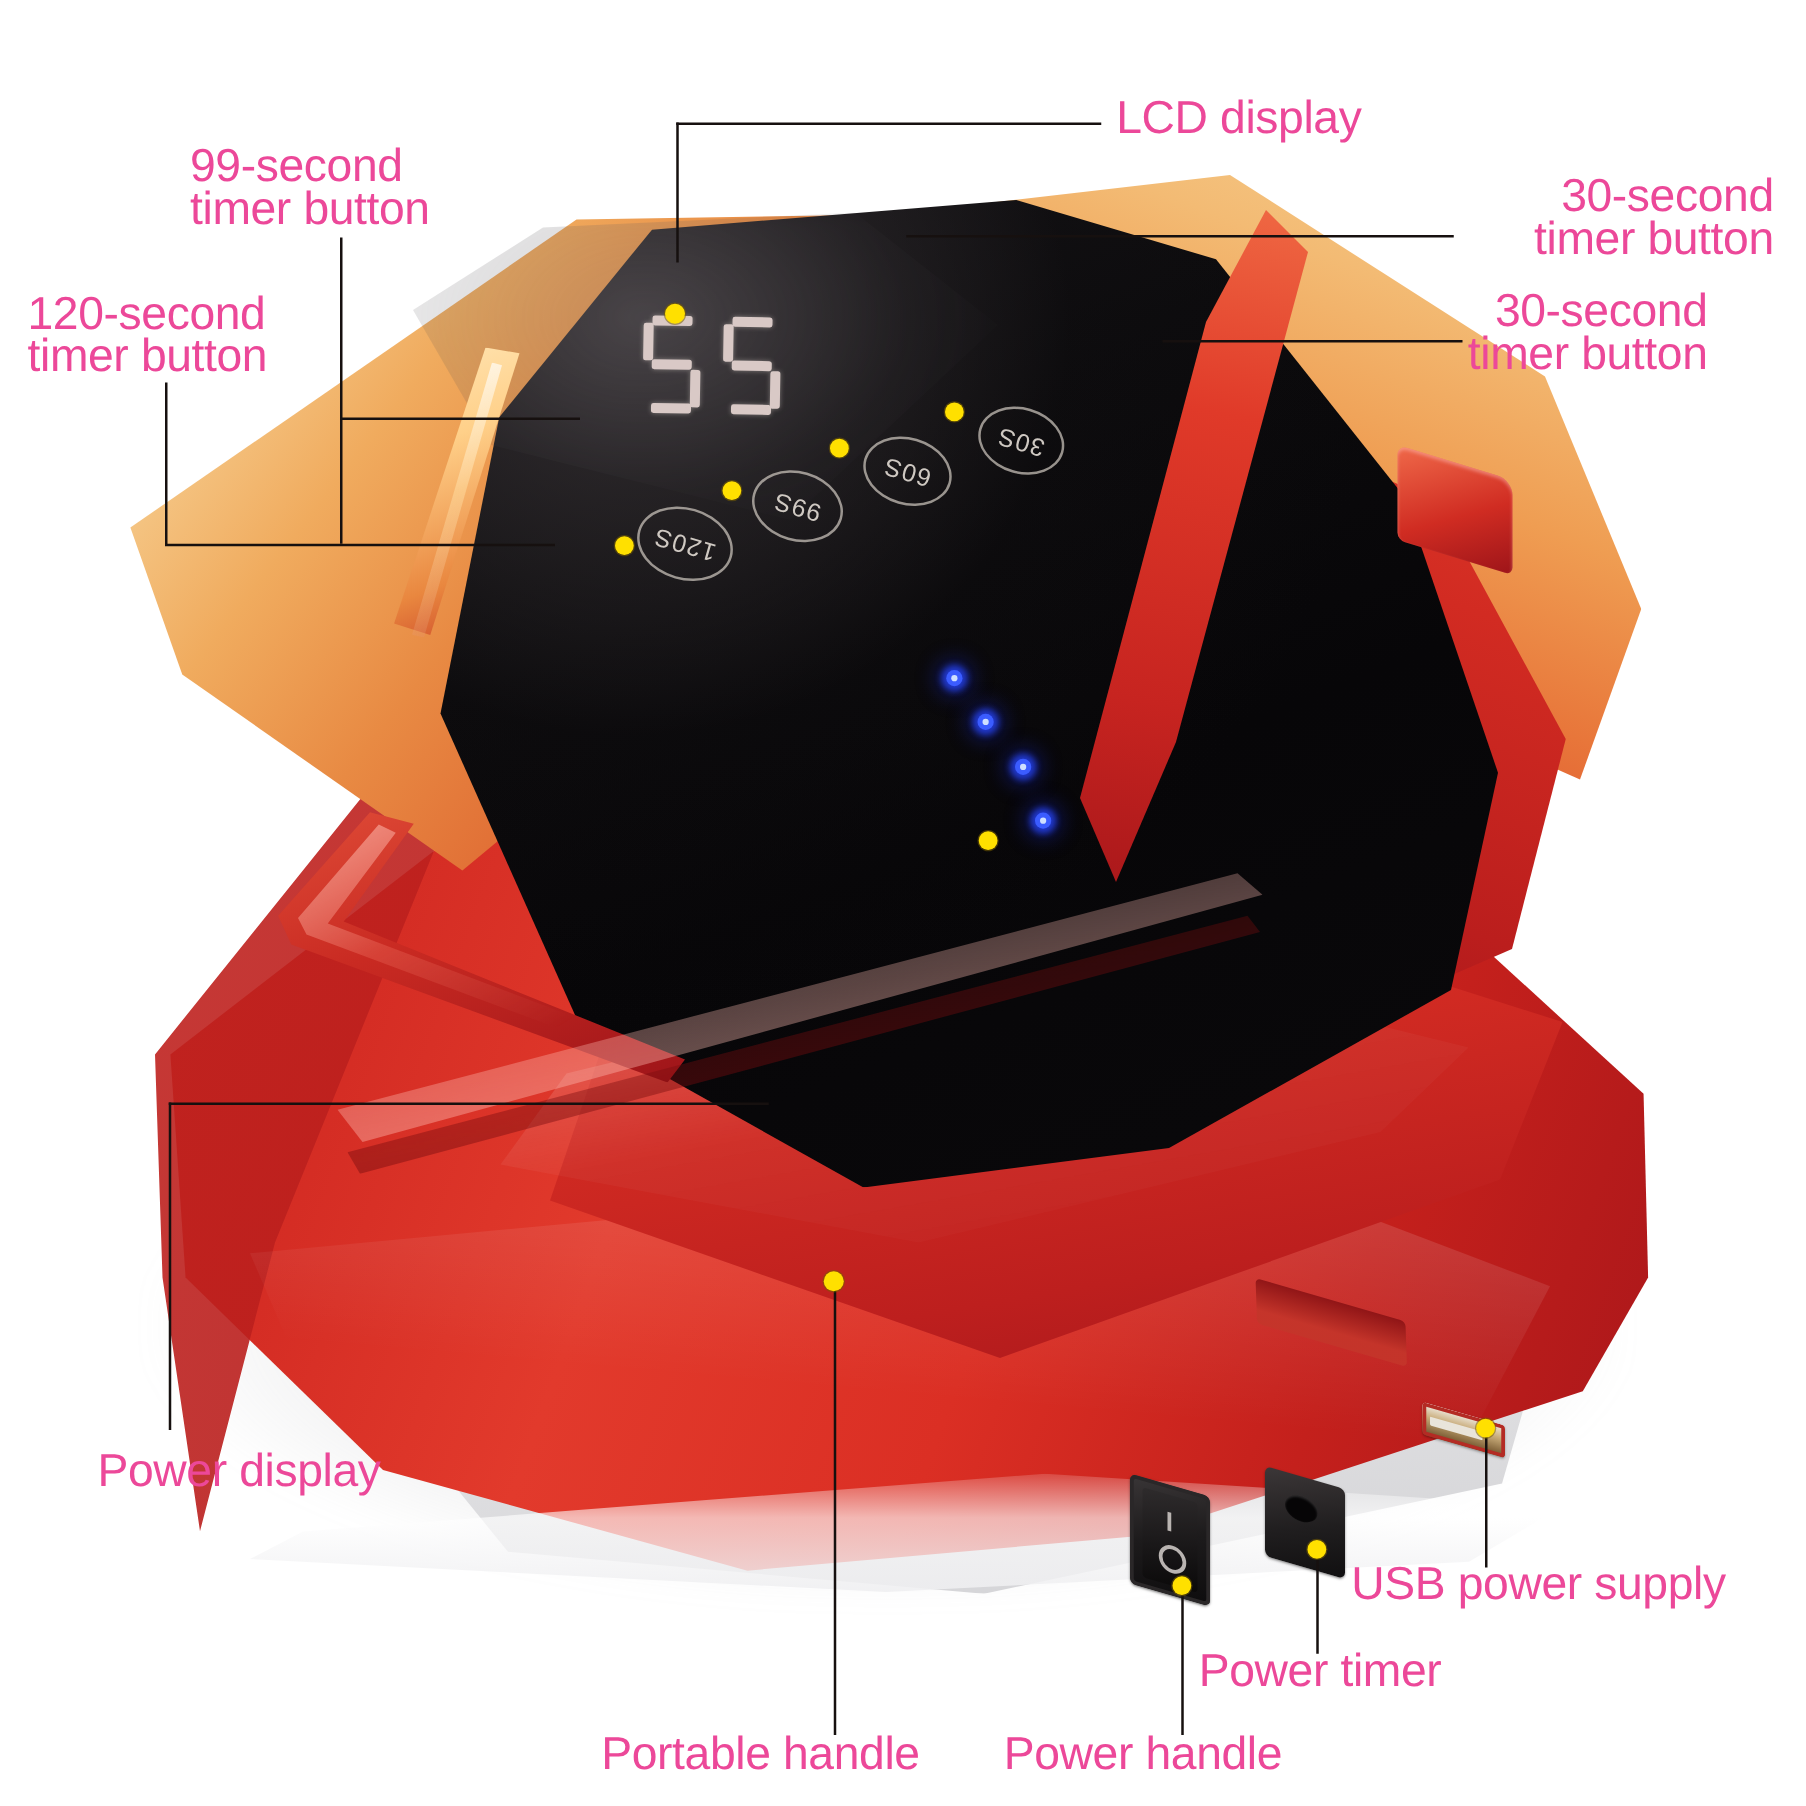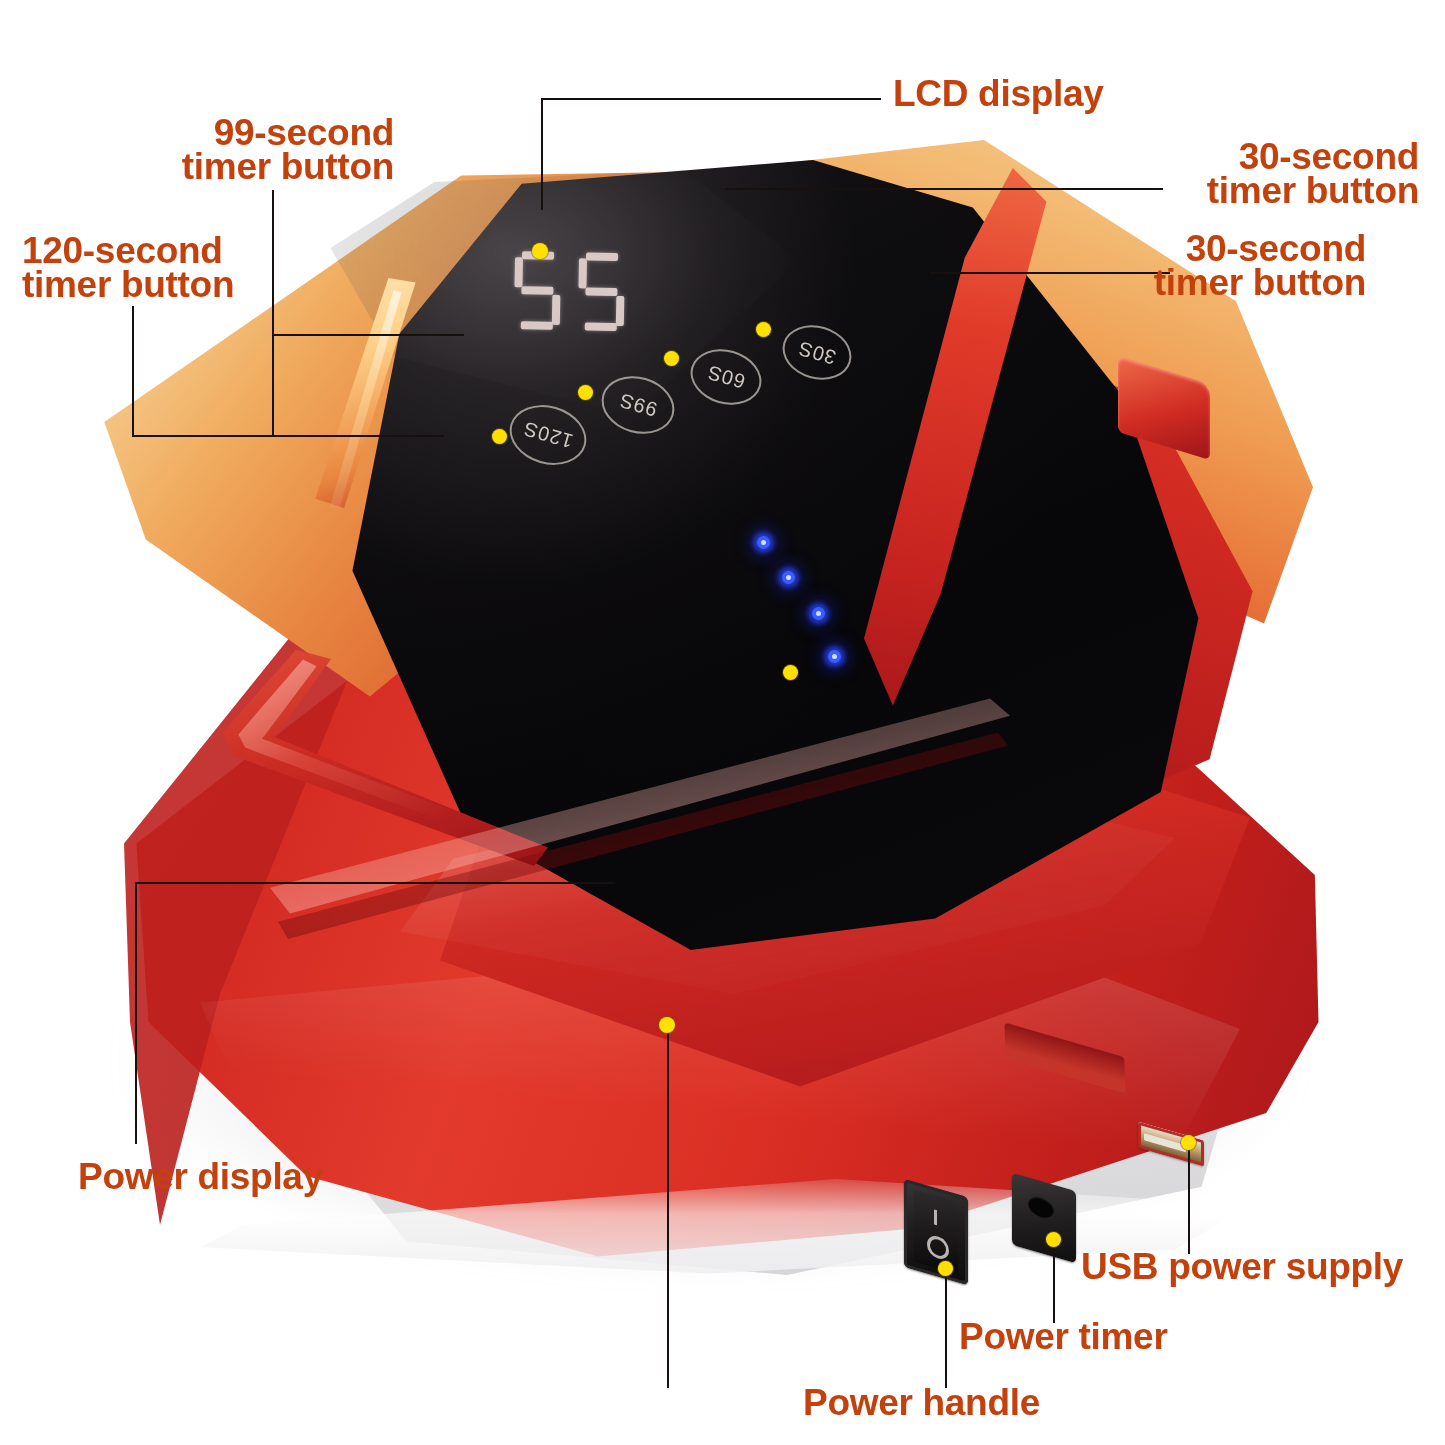--- a/index.html
+++ b/index.html
@@ -8,29 +8,29 @@
     background:#ffffff;
     font-family:"Liberation Sans", sans-serif;
     overflow:hidden;
     position:relative;
   }
   #stage{position:absolute;inset:0;width:1445px;height:1445px;}
 
   
   .label{
     position:absolute;
-    color:#c2410c;
-    font-weight:bold;
+    color:#ec4899;
+    font-weight:normal;
     font-size:37px;
     line-height:0.92;
     letter-spacing:-0.3px;
     white-space:pre-line;
     -webkit-font-smoothing:antialiased;
   }
-  .label.c{text-align:right;}
+  .label.c{text-align:left;}
   .label.r{text-align:right;}
   .label.l{text-align:left;}
 
   
   .ln{position:absolute;background:#16100f;}
   .lnv{width:2px;}
   .lnh{height:2px;}
 
   
   .dot{
@@ -412,20 +412,21 @@
 timer button</div>
 
   <div class="label r" style="left:1129px;top:140px;width:290px;">30-second
 timer button</div>
 
   <div class="label r" style="left:1076px;top:232px;width:290px;">30-second
 timer button</div>
 
   <div class="label l" style="left:33px;top:1160px;margin-left:45px;">Power display</div>
 
+  <div class="label l" style="left:481px;top:1386px;">Portable handle</div>
 
   <div class="label l" style="left:803px;top:1386px;">Power handle</div>
 
   <div class="label l" style="left:959px;top:1320px;">Power timer</div>
 
   <div class="label l" style="left:1081px;top:1250px;">USB power supply</div>
 
 </div>
 
 </body></html>

